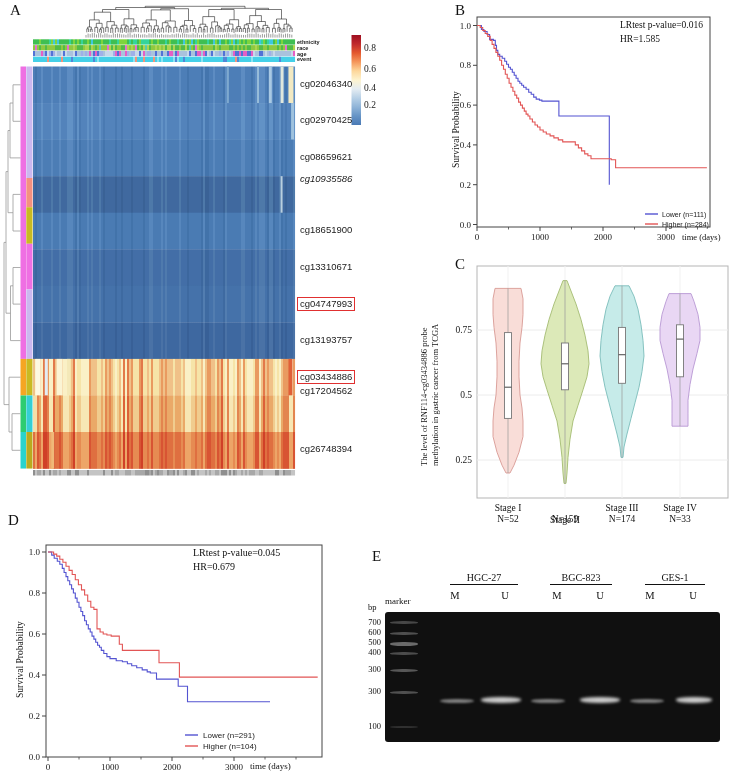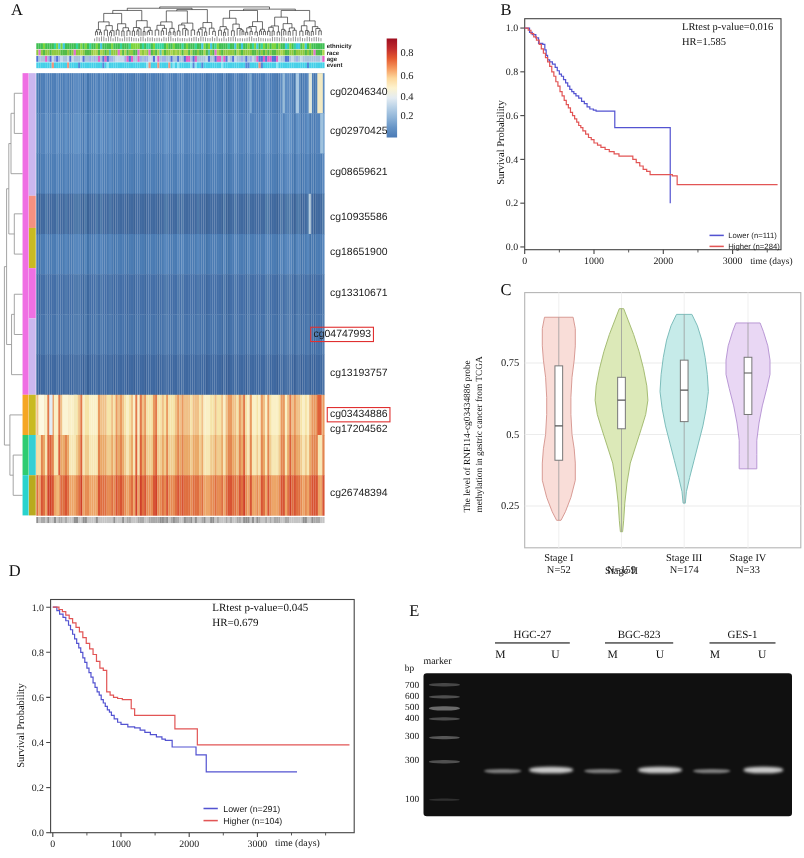--- a/index.html
+++ b/index.html
@@ -2425,24 +2425,24 @@
         </g>
         <rect x="351.5" y="35" width="9.5" height="90" fill="url(#cbgrad)"></rect>
         <text x="364" y="50.5" font-size="9.5" fill="#1a1a1a" text-anchor="start" font-family="&quot;Liberation Serif&quot;,&quot;DejaVu Serif&quot;,serif">0.8</text>
         <text x="364" y="72" font-size="9.5" fill="#1a1a1a" text-anchor="start" font-family="&quot;Liberation Serif&quot;,&quot;DejaVu Serif&quot;,serif">0.6</text>
         <text x="364" y="90.5" font-size="9.5" fill="#1a1a1a" text-anchor="start" font-family="&quot;Liberation Serif&quot;,&quot;DejaVu Serif&quot;,serif">0.4</text>
         <text x="364" y="108" font-size="9.5" fill="#1a1a1a" text-anchor="start" font-family="&quot;Liberation Serif&quot;,&quot;DejaVu Serif&quot;,serif">0.2</text>
       </svg>
       <div class="rowlab" style="position: absolute; left: 300px; top: 77.8px;">cg02046340</div>
       <div class="rowlab" style="position: absolute; left: 300px; top: 114.3px;">cg02970425</div>
       <div class="rowlab" style="position: absolute; left: 300px; top: 150.9px;">cg08659621</div>
-      <div class="rowlab" style="position: absolute; left: 300px; top: 192px;">cg10935586</div>
+      <div class="rowlab" style="position: absolute; left: 300px; top: 173px; font-style: italic;">cg10935586</div>
       <div class="rowlab" style="position: absolute; left: 300px; top: 224px;">cg18651900</div>
       <div class="rowlab" style="position: absolute; left: 300px; top: 260.5px;">cg13310671</div>
-      <div class="rowlab boxed" style="position: absolute; left: 282px; top: 297.1px;">cg04747993</div>
+      <div class="rowlab boxed" style="position: absolute; left: 297px; top: 297.1px;">cg04747993</div>
       <div class="rowlab" style="position: absolute; left: 300px; top: 333.6px;">cg13193757</div>
       <div class="rowlab boxed" style="position: absolute; left: 297px; top: 370.2px;">cg03434886</div>
       <div class="rowlab" style="position: absolute; left: 300px; top: 385px;">cg17204562</div>
       <div class="rowlab" style="position: absolute; left: 300px; top: 443.3px;">cg26748394</div>
     </div>
 
   <div id="panel-b" class="panel">
     <div class="stats" style="left:220px;top:20px">LRtest p-value=0.016</div>
     <div class="stats" style="left:220px;top:34px">HR=1.585</div>
     <div class="vlab" style="left:51px;top:168px">Survival Probability</div>

